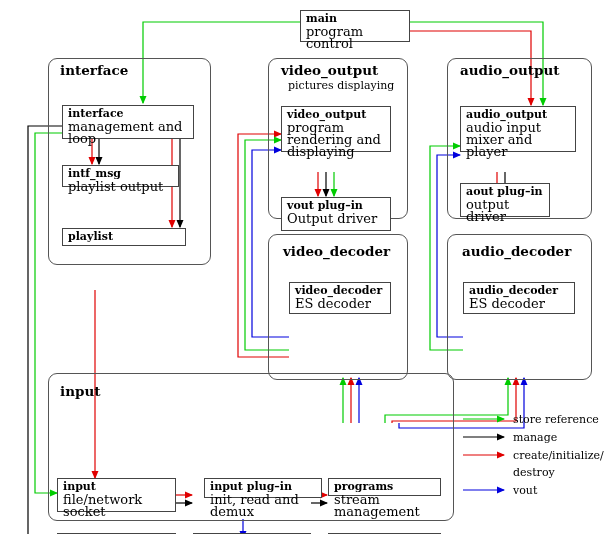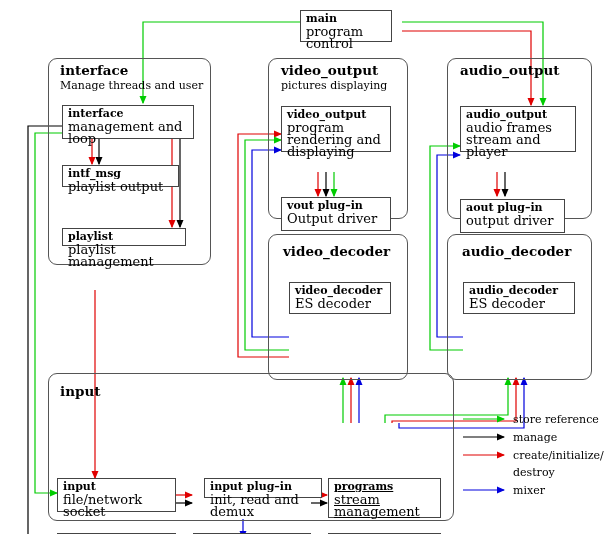--- a/index.html
+++ b/index.html
@@ -87,68 +87,66 @@
 
       <path d="M311,495 L327,495" stroke="#e00000" marker-end="url(#ar)"></path>
       <path d="M311,503 L327,503" stroke="#000000" marker-end="url(#ak)"></path>
 
       <path d="M243,519 L243,538" stroke="#0000dd" marker-end="url(#ab)"></path>
 
       <path d="M311,551 L327,551" stroke="#0000dd" marker-end="url(#ab)"></path>
     </g>
   </svg>
 
-  <div class="node" style="left:300px;top:10px;width:92px;height:32px;">
+  <div class="node" style="left:300px;top:10px;width:110px;height:32px;">
     <div class="t">main</div>
     <div class="d">program control</div>
   </div>
 
   <div class="cluster" style="left:48px;top:58px;width:161px;height:205px;"></div>
   <div class="cluster-title" style="left:60px;top:62px;">interface</div>
-  <div class="cluster-sub" style="left:60px;top:79px;">Manage threads and user</div>
 
   <div class="node" style="left:62px;top:105px;width:132px;height:34px;">
     <div class="t">interface</div>
     <div class="d">management and loop</div>
   </div>
 
   <div class="node" style="left:62px;top:165px;width:117px;height:22px;">
     <div class="t">intf_msg</div>
     <div class="d">playlist output</div>
   </div>
 
   <div class="node" style="left:62px;top:228px;width:124px;height:18px;">
     <div class="t">playlist</div>
-    <div class="d">playlist management</div>
   </div>
 
   <div class="cluster" style="left:268px;top:58px;width:138px;height:159px;"></div>
   <div class="cluster-title" style="left:281px;top:62px;">video_output</div>
-  <div class="cluster-sub" style="left:281px;top:79px;text-align:center;">pictures displaying</div>
+  <div class="cluster-sub" style="left:288px;top:79px;text-align:center;">pictures displaying</div>
 
   <div class="node" style="left:281px;top:106px;width:110px;height:46px;">
     <div class="t">video_output</div>
     <div class="d">program rendering and displaying</div>
   </div>
 
   <div class="node" style="left:281px;top:197px;width:110px;height:34px;">
     <div class="t">vout plug–in</div>
     <div class="d">Output driver</div>
   </div>
 
   <div class="cluster" style="left:447px;top:58px;width:143px;height:159px;"></div>
   <div class="cluster-title" style="left:460px;top:62px;">audio_output</div>
   <div class="cluster-sub" style="left:460px;top:79px;"></div>
 
   <div class="node" style="left:460px;top:106px;width:116px;height:46px;">
     <div class="t">audio_output</div>
-    <div class="d">audio frames stream and player</div>
-  </div>
-
-  <div class="node" style="left:460px;top:199px;width:105px;height:34px;">
+    <div class="d">audio input mixer and player</div>
+  </div>
+
+  <div class="node" style="left:460px;top:183px;width:90px;height:34px;">
     <div class="t">aout plug–in</div>
     <div class="d">output driver</div>
   </div>
 
   <div class="cluster" style="left:268px;top:234px;width:138px;height:144px;"></div>
   <div class="cluster-title" style="left:283px;top:243px;">video_decoder</div>
 
   <div class="node" style="left:289px;top:282px;width:102px;height:32px;">
     <div class="t">video_decoder</div>
     <div class="d">ES decoder</div>
@@ -168,21 +166,21 @@
   <div class="node" style="left:57px;top:478px;width:119px;height:34px;">
     <div class="t">input</div>
     <div class="d">file/network socket</div>
   </div>
 
   <div class="node" style="left:204px;top:478px;width:118px;height:20px;">
     <div class="t">input plug–in</div>
     <div class="d">init, read and demux</div>
   </div>
 
-  <div class="node" style="left:328px;top:478px;width:113px;height:40px;text-decoration:underline;">
+  <div class="node" style="left:328px;top:478px;width:113px;height:18px;">
     <div class="t">programs</div>
     <div class="d">stream management</div>
   </div>
 
   <div class="node" style="left:57px;top:533px;width:119px;height:34px;">
     
     
   </div>
 
   <div class="node" style="left:193px;top:533px;width:118px;height:34px;">
@@ -201,15 +199,15 @@
       <path d="M1,27 L42,27" stroke="#000000" marker-end="url(#ak)"></path>
       <path d="M1,45 L42,45" stroke="#e00000" marker-end="url(#ar)"></path>
       <path d="M1,80 L42,80" stroke="#0000dd" marker-end="url(#ab)"></path>
     </g>
   </svg>
 
   <div class="legend-label" style="left:513px;top:413px;">store reference</div>
   <div class="legend-label" style="left:513px;top:431px;">manage</div>
   <div class="legend-label" style="left:513px;top:449px;">create/initialize/</div>
   <div class="legend-label" style="left:513px;top:466px;">destroy</div>
-  <div class="legend-label" style="left:513px;top:484px;">mixer</div>
+  <div class="legend-label" style="left:513px;top:484px;">vout</div>
 
 </div>
 
 </body></html>

